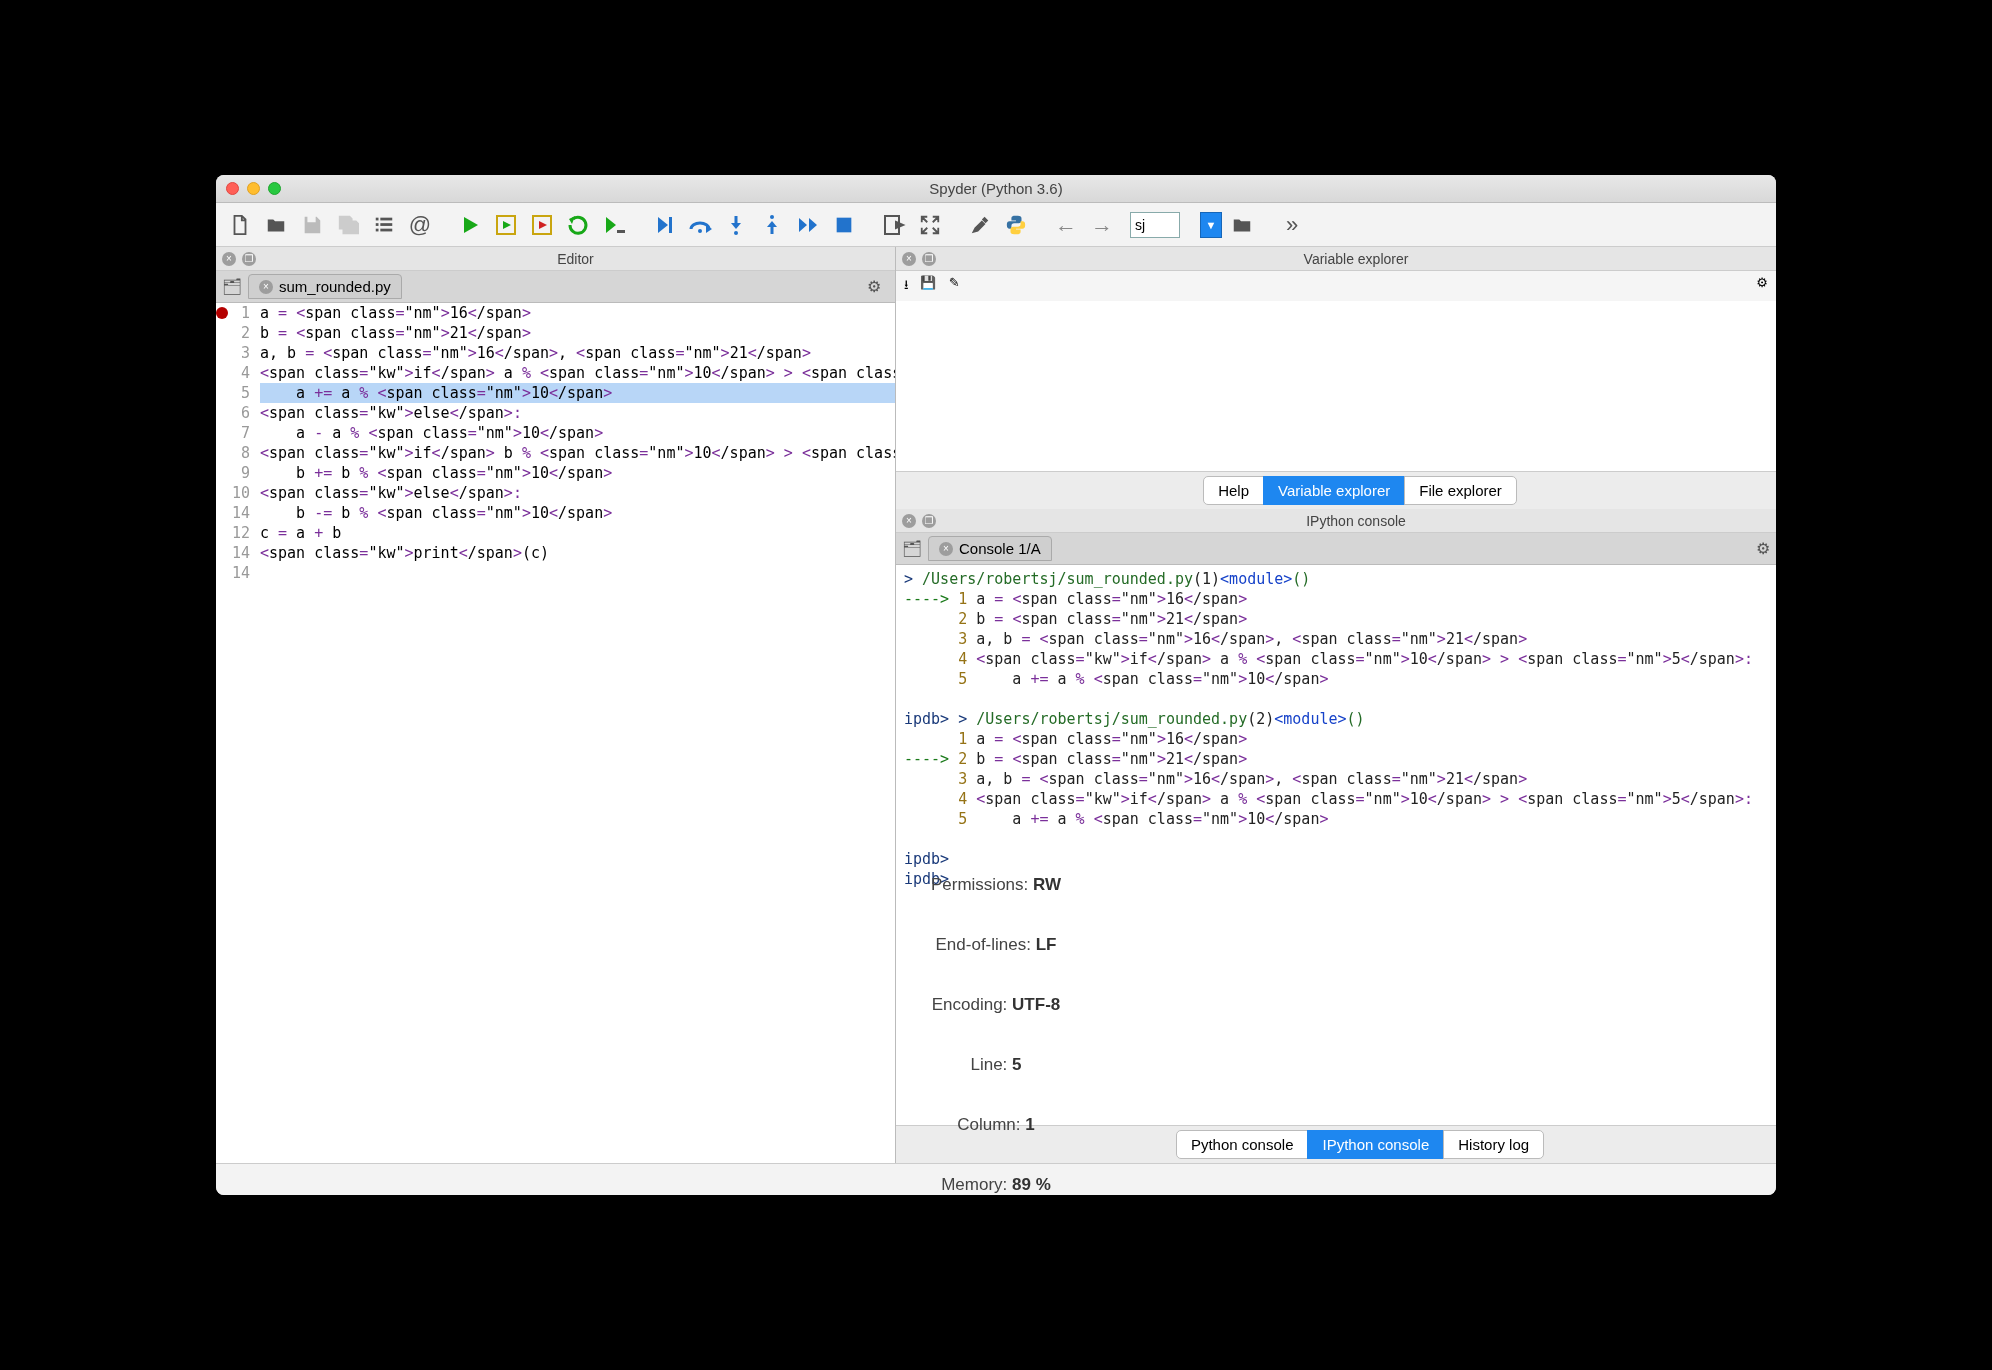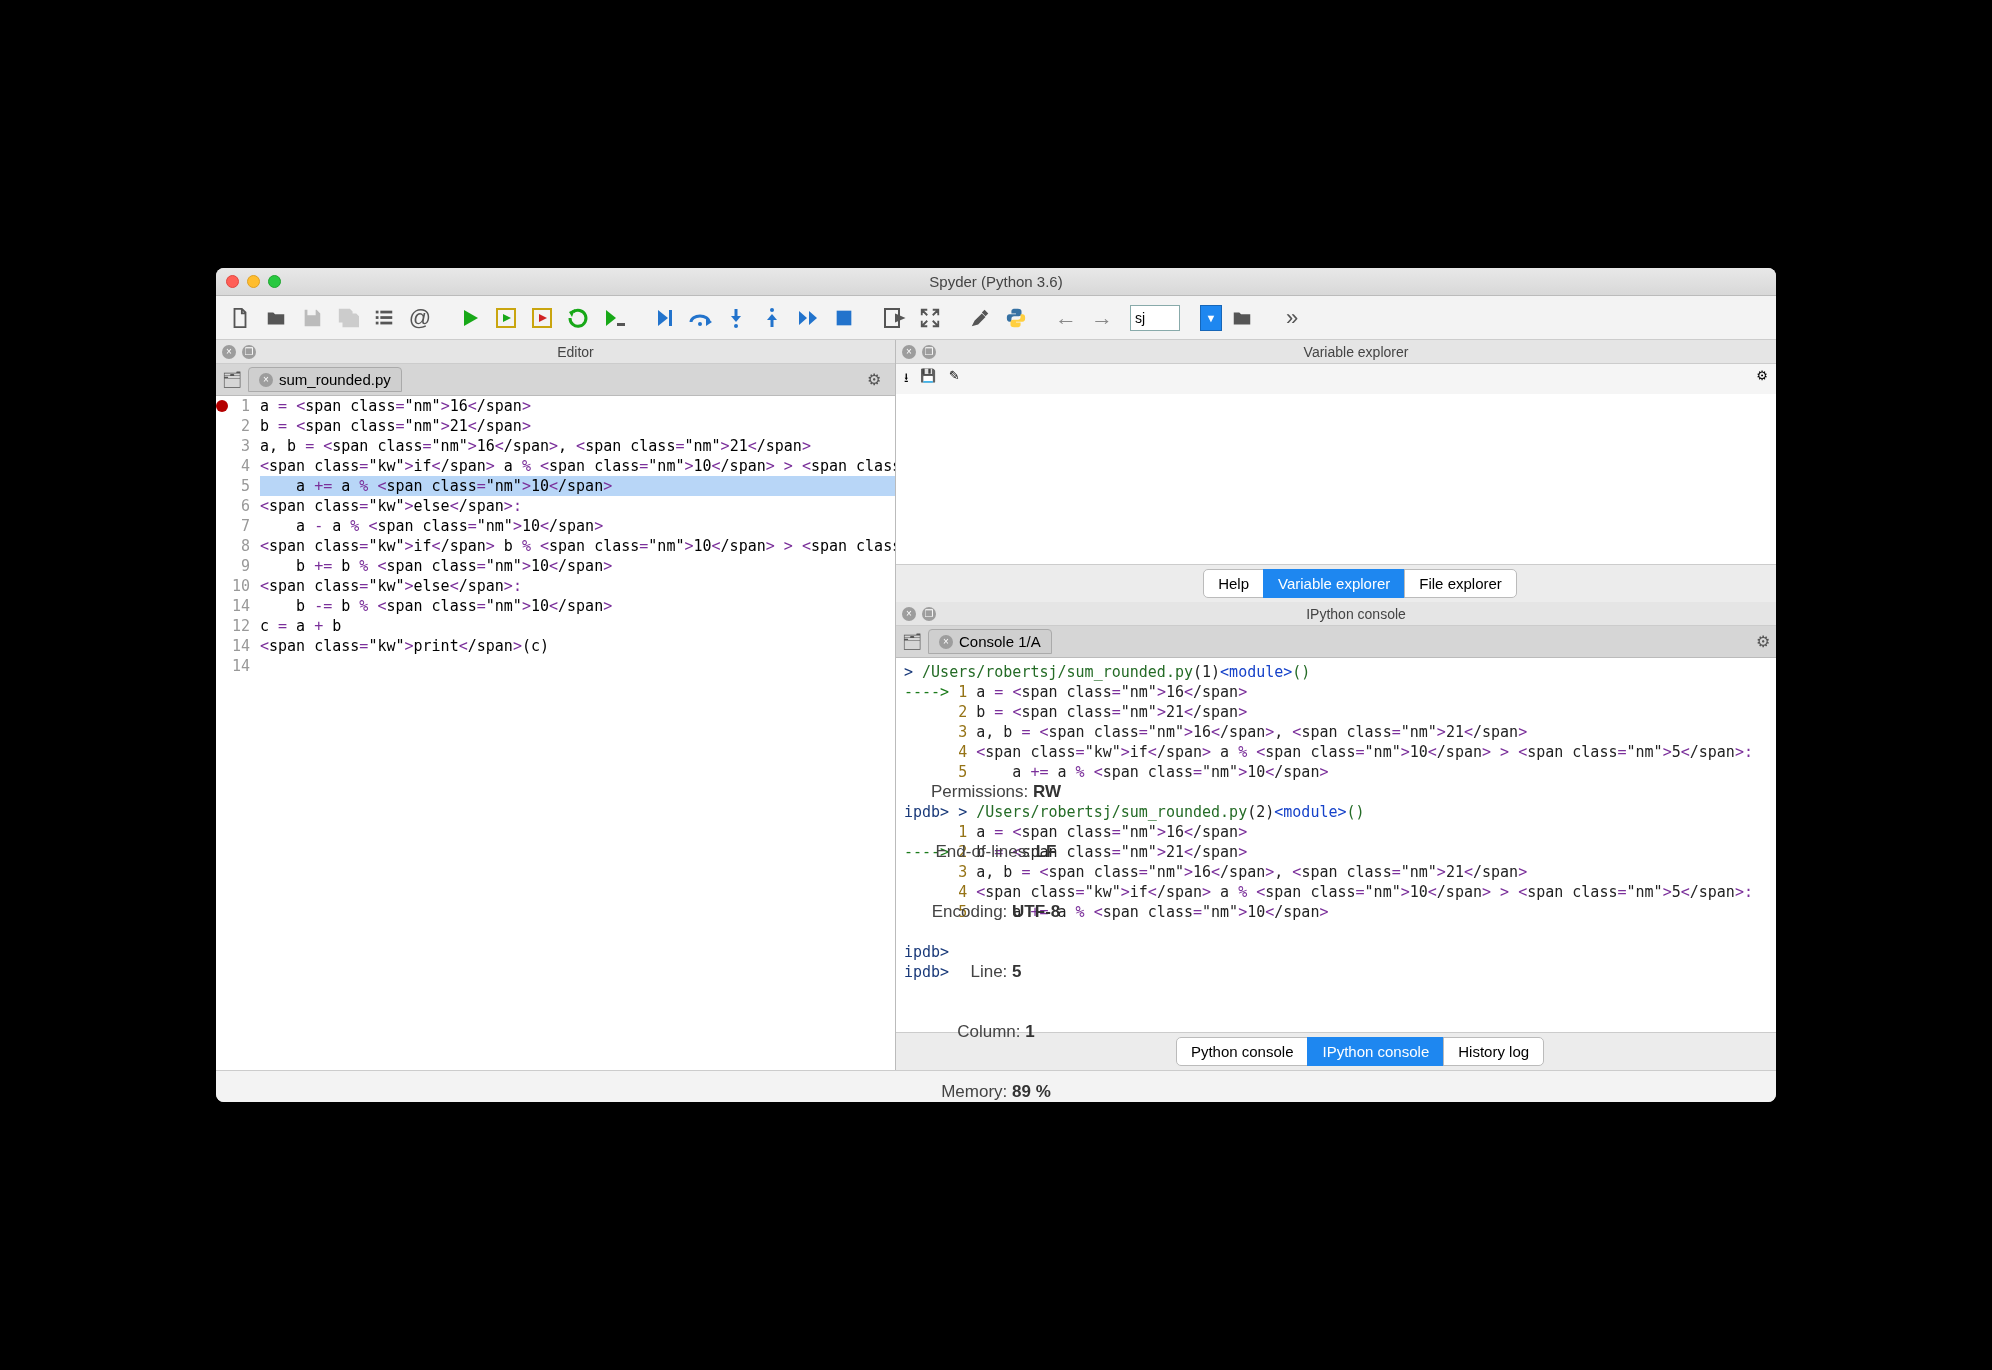--- a/index.html
+++ b/index.html
@@ -8,21 +8,21 @@
     font-family: -apple-system, "Helvetica Neue", Arial, sans-serif;
     font-size: 13px;
     width: 1992px;
     height: 1370px;
     display: flex;
     align-items: center;
     justify-content: center;
   }
   .window {
     width: 1560px;
-    height: 834px;
+    height: 1020px;
     background: #ececec;
     border-radius: 8px;
     box-shadow: 0 20px 60px rgba(0,0,0,.4);
     display: flex;
     flex-direction: column;
     overflow: hidden;
   }
   .titlebar {
     height: 28px;
     background: linear-gradient(#e8e8e8,#d8d8d8);

